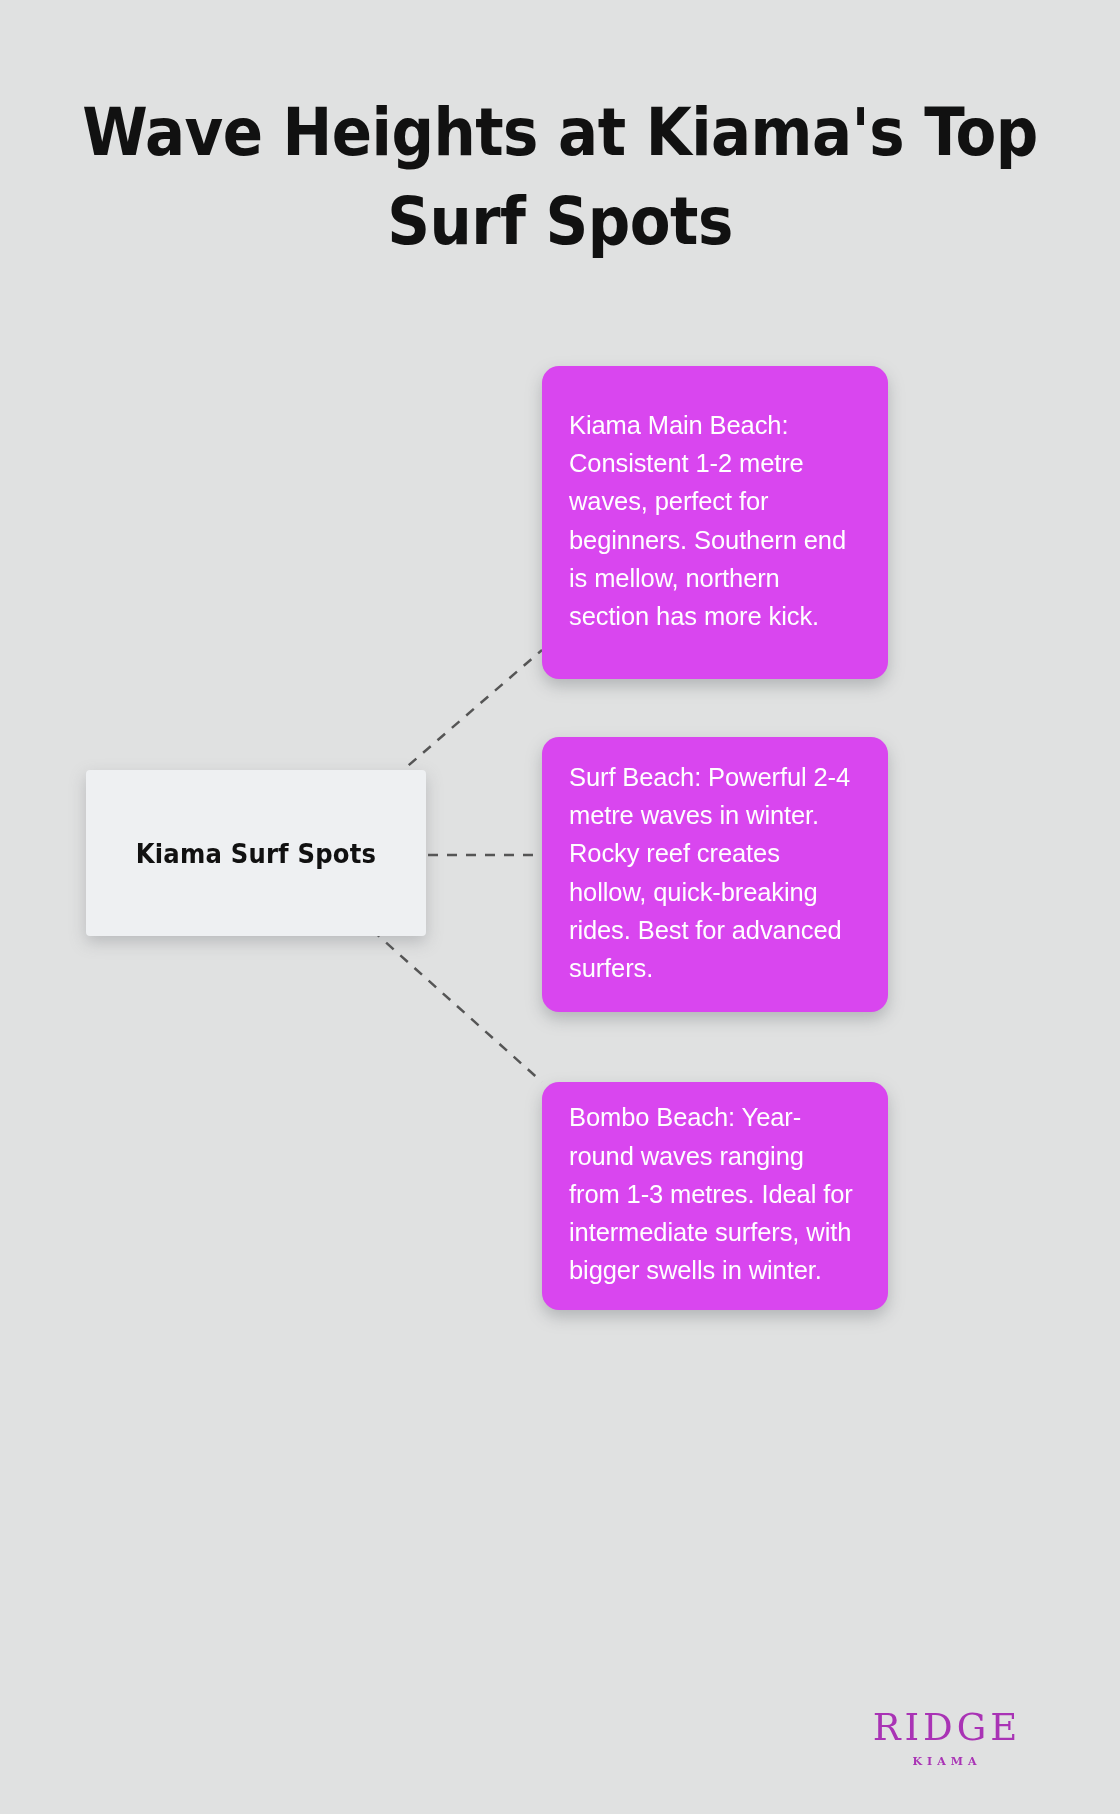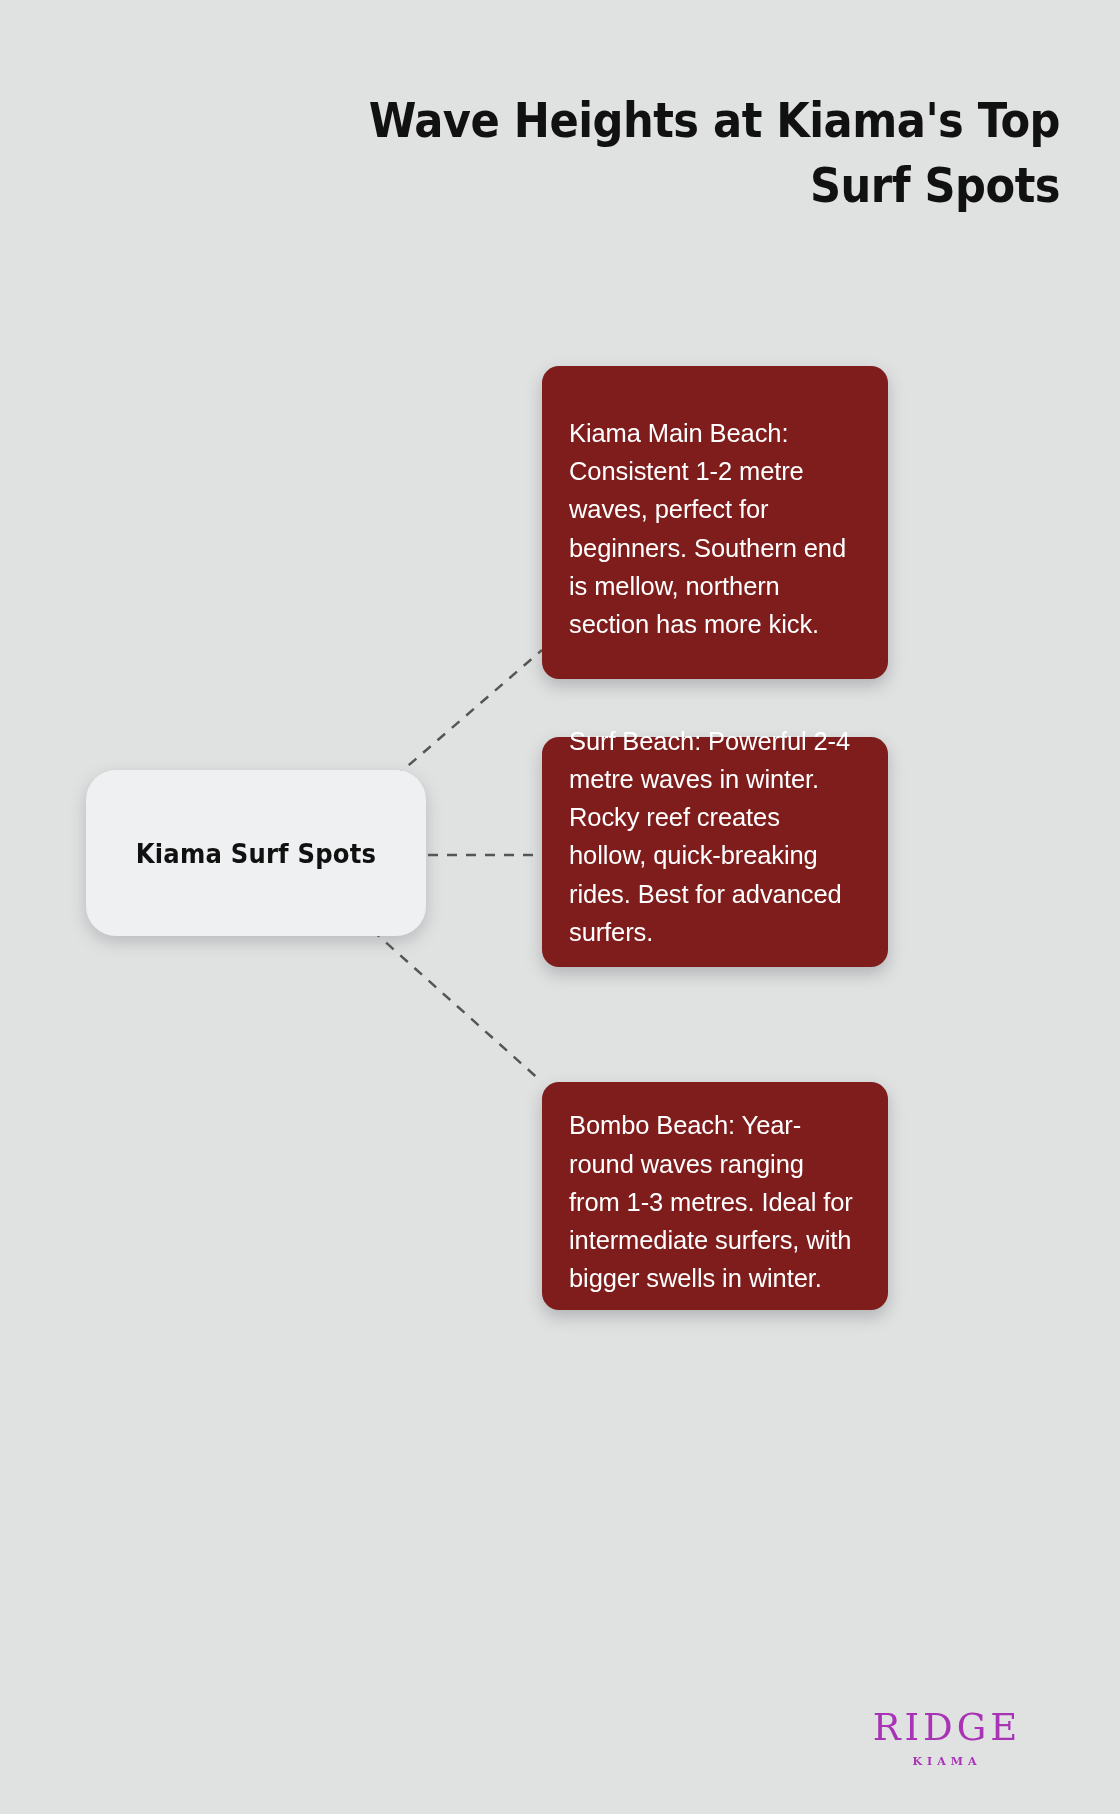--- a/index.html
+++ b/index.html
@@ -19,24 +19,24 @@
     position: absolute;
     inset: 0;
   }
 
   
   .title {
     position: absolute;
     left: 60px;
     top: 88px;
     width: 1000px;
-    text-align: right;
+    text-align: center;
     font-family: "DejaVu Sans Condensed", "Liberation Sans Narrow", "Liberation Sans", sans-serif;
     font-weight: bold;
-    font-size: 48px;
+    font-size: 66px;
     line-height: 1.35;
     letter-spacing: -0.5px;
     color: #111111;
     white-space: pre-line;
   }
 
   
   .connectors {
     position: absolute;
     left: 0;
@@ -47,60 +47,60 @@
   }
 
   
   .center-node {
     position: absolute;
     left: 86px;
     top: 770px;
     width: 340px;
     height: 166px;
     background: #eef0f2;
-    border-radius: 30px;
+    border-radius: 4px;
     box-shadow: 0 6px 16px rgba(110, 115, 120, 0.34);
     display: flex;
     align-items: center;
     justify-content: center;
     box-sizing: border-box;
   }
   .center-node-label {
     font-family: "DejaVu Sans Condensed", "Liberation Sans Narrow", "Liberation Sans", sans-serif;
     font-weight: bold;
     font-size: 27px;
     color: #111111;
     letter-spacing: 0.2px;
     text-align: center;
   }
 
   
   .branch-card {
     position: absolute;
     left: 542px;
     width: 346px;
-    background: #7f1d1d;
+    background: #d946ef;
     border-radius: 17px;
     box-shadow: 0 7px 16px rgba(110, 115, 120, 0.40);
     box-sizing: border-box;
-    padding: 28px 28px 16px 27px;
+    padding: 28px 28px 32px 27px;
     display: flex;
     align-items: center;
   }
   .branch-text {
     color: #ffffff;
     font-size: 25.5px;
     line-height: 1.5;
     font-family: "Liberation Sans", sans-serif;
     font-weight: 400;
     letter-spacing: -0.1px;
   }
 
   #branch-card-0 { top: 366px;  height: 313px; }
-  #branch-card-1 { top: 737px;  height: 230px; align-items: flex-end; }
+  #branch-card-1 { top: 737px;  height: 275px; }
   #branch-card-2 { top: 1070px; height: 228px; margin-top: 12px; }
 
   
   .watermark {
     position: absolute;
     right: 48px;
     bottom: 46px;
     width: 250px;
     text-align: center;
     color: #a21caf;

